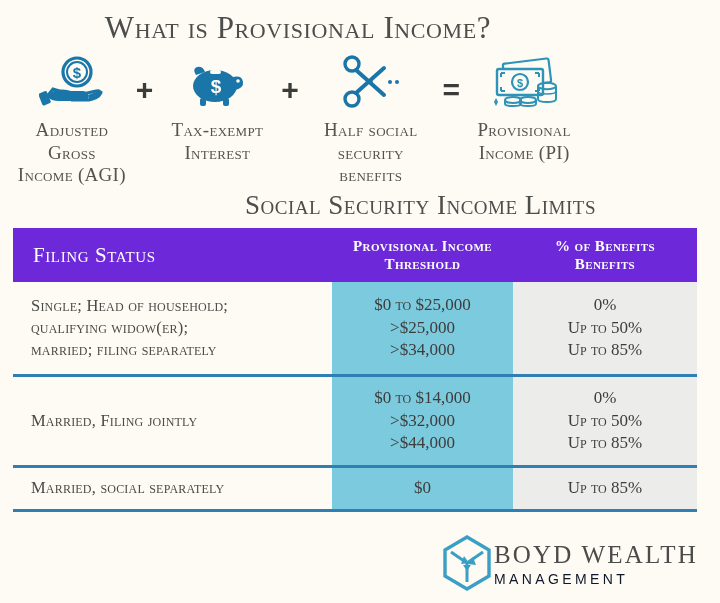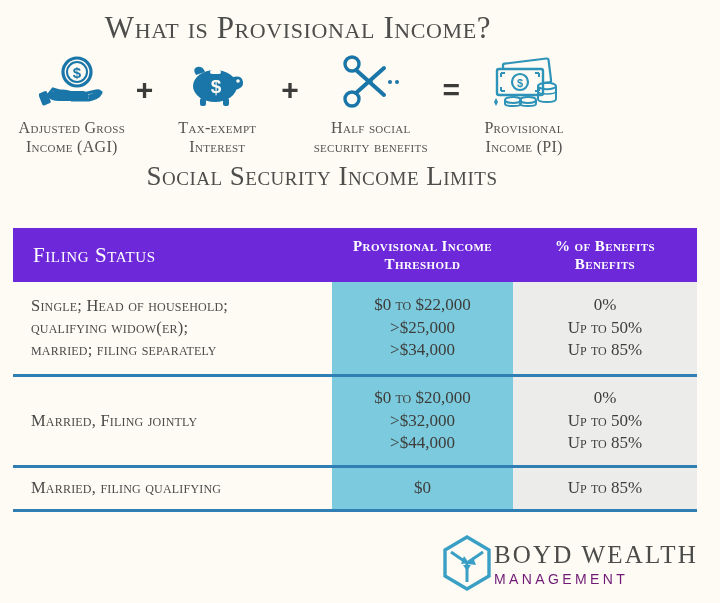--- a/index.html
+++ b/index.html
@@ -54,39 +54,39 @@
   .f-icon {
     height: 60px;
     display: flex;
     align-items: center;
     justify-content: center;
   }
   .f-label {
     margin-top: 6px;
     text-align: center;
     font-variant: small-caps;
-    font-size: 16px;
+    font-size: 19px;
     letter-spacing: 0.3px;
     line-height: 1.18;
     color: #55534f;
   }
   .f-op {
     width: 34px;
     font-size: 30px;
     color: #3b3b39;
     text-align: center;
     line-height: 1;
     padding-top: 22px;
     font-family: "Liberation Sans", sans-serif;
     font-weight: bold;
   }
 
   
   .section-title {
-    text-align: center;
+    text-align: right;
     font-variant: small-caps;
     font-size: 27px;
     letter-spacing: 0.5px;
     color: #4d4d4b;
     margin-top: 4px;
     white-space: nowrap;
     padding-left: 48px;
   }
 
   
@@ -196,21 +196,21 @@
     font-family: "Liberation Serif", serif;
     font-size: 25px;
     letter-spacing: 2.2px;
     color: #4b4b49;
     line-height: 1.05;
   }
   .logo-sub {
     font-family: "Liberation Sans", sans-serif;
     font-size: 14px;
     letter-spacing: 3.4px;
-    color: #701a75;
+    color: #0f172a;
     line-height: 1.3;
     margin-top: 2px;
   }
 </style>
 </head>
 <body>
 
 <div class="page">
 
   <div class="main-title">What is Provisional Income?</div>
@@ -330,21 +330,21 @@
     <div class="t-row t-body r1">
       <div class="c1">
         <div>
           <div>Single;  Head of household;</div>
           <div>qualifying widow(er);</div>
           <div>married;  filing separately</div>
         </div>
       </div>
       <div class="c2">
         <div>
-          <div>$0 to $22,000</div>
+          <div>$0 to $25,000</div>
           <div>&gt;$25,000</div>
           <div>&gt;$34,000</div>
         </div>
       </div>
       <div class="c3">
         <div>
           <div>0%</div>
           <div>Up to 50%</div>
           <div>Up to 85%</div>
         </div>
@@ -356,21 +356,21 @@
       <div class="c2 divider"></div>
       <div class="c3 divider"></div>
     </div>
 
     <div class="t-row t-body r2">
       <div class="c1">
         <div>Married, Filing jointly</div>
       </div>
       <div class="c2">
         <div>
-          <div>$0 to $20,000</div>
+          <div>$0 to $14,000</div>
           <div>&gt;$32,000</div>
           <div>&gt;$44,000</div>
         </div>
       </div>
       <div class="c3">
         <div>
           <div>0%</div>
           <div>Up to 50%</div>
           <div>Up to 85%</div>
         </div>
@@ -378,21 +378,21 @@
     </div>
 
     <div class="t-row">
       <div class="c1 divider"></div>
       <div class="c2 divider"></div>
       <div class="c3 divider"></div>
     </div>
 
     <div class="t-row t-body r3">
       <div class="c1">
-        <div>Married, filing qualifying</div>
+        <div>Married, social separately</div>
       </div>
       <div class="c2">
         <div>$0</div>
       </div>
       <div class="c3">
         <div>Up to 85%</div>
       </div>
     </div>
 
     <div class="t-row">

